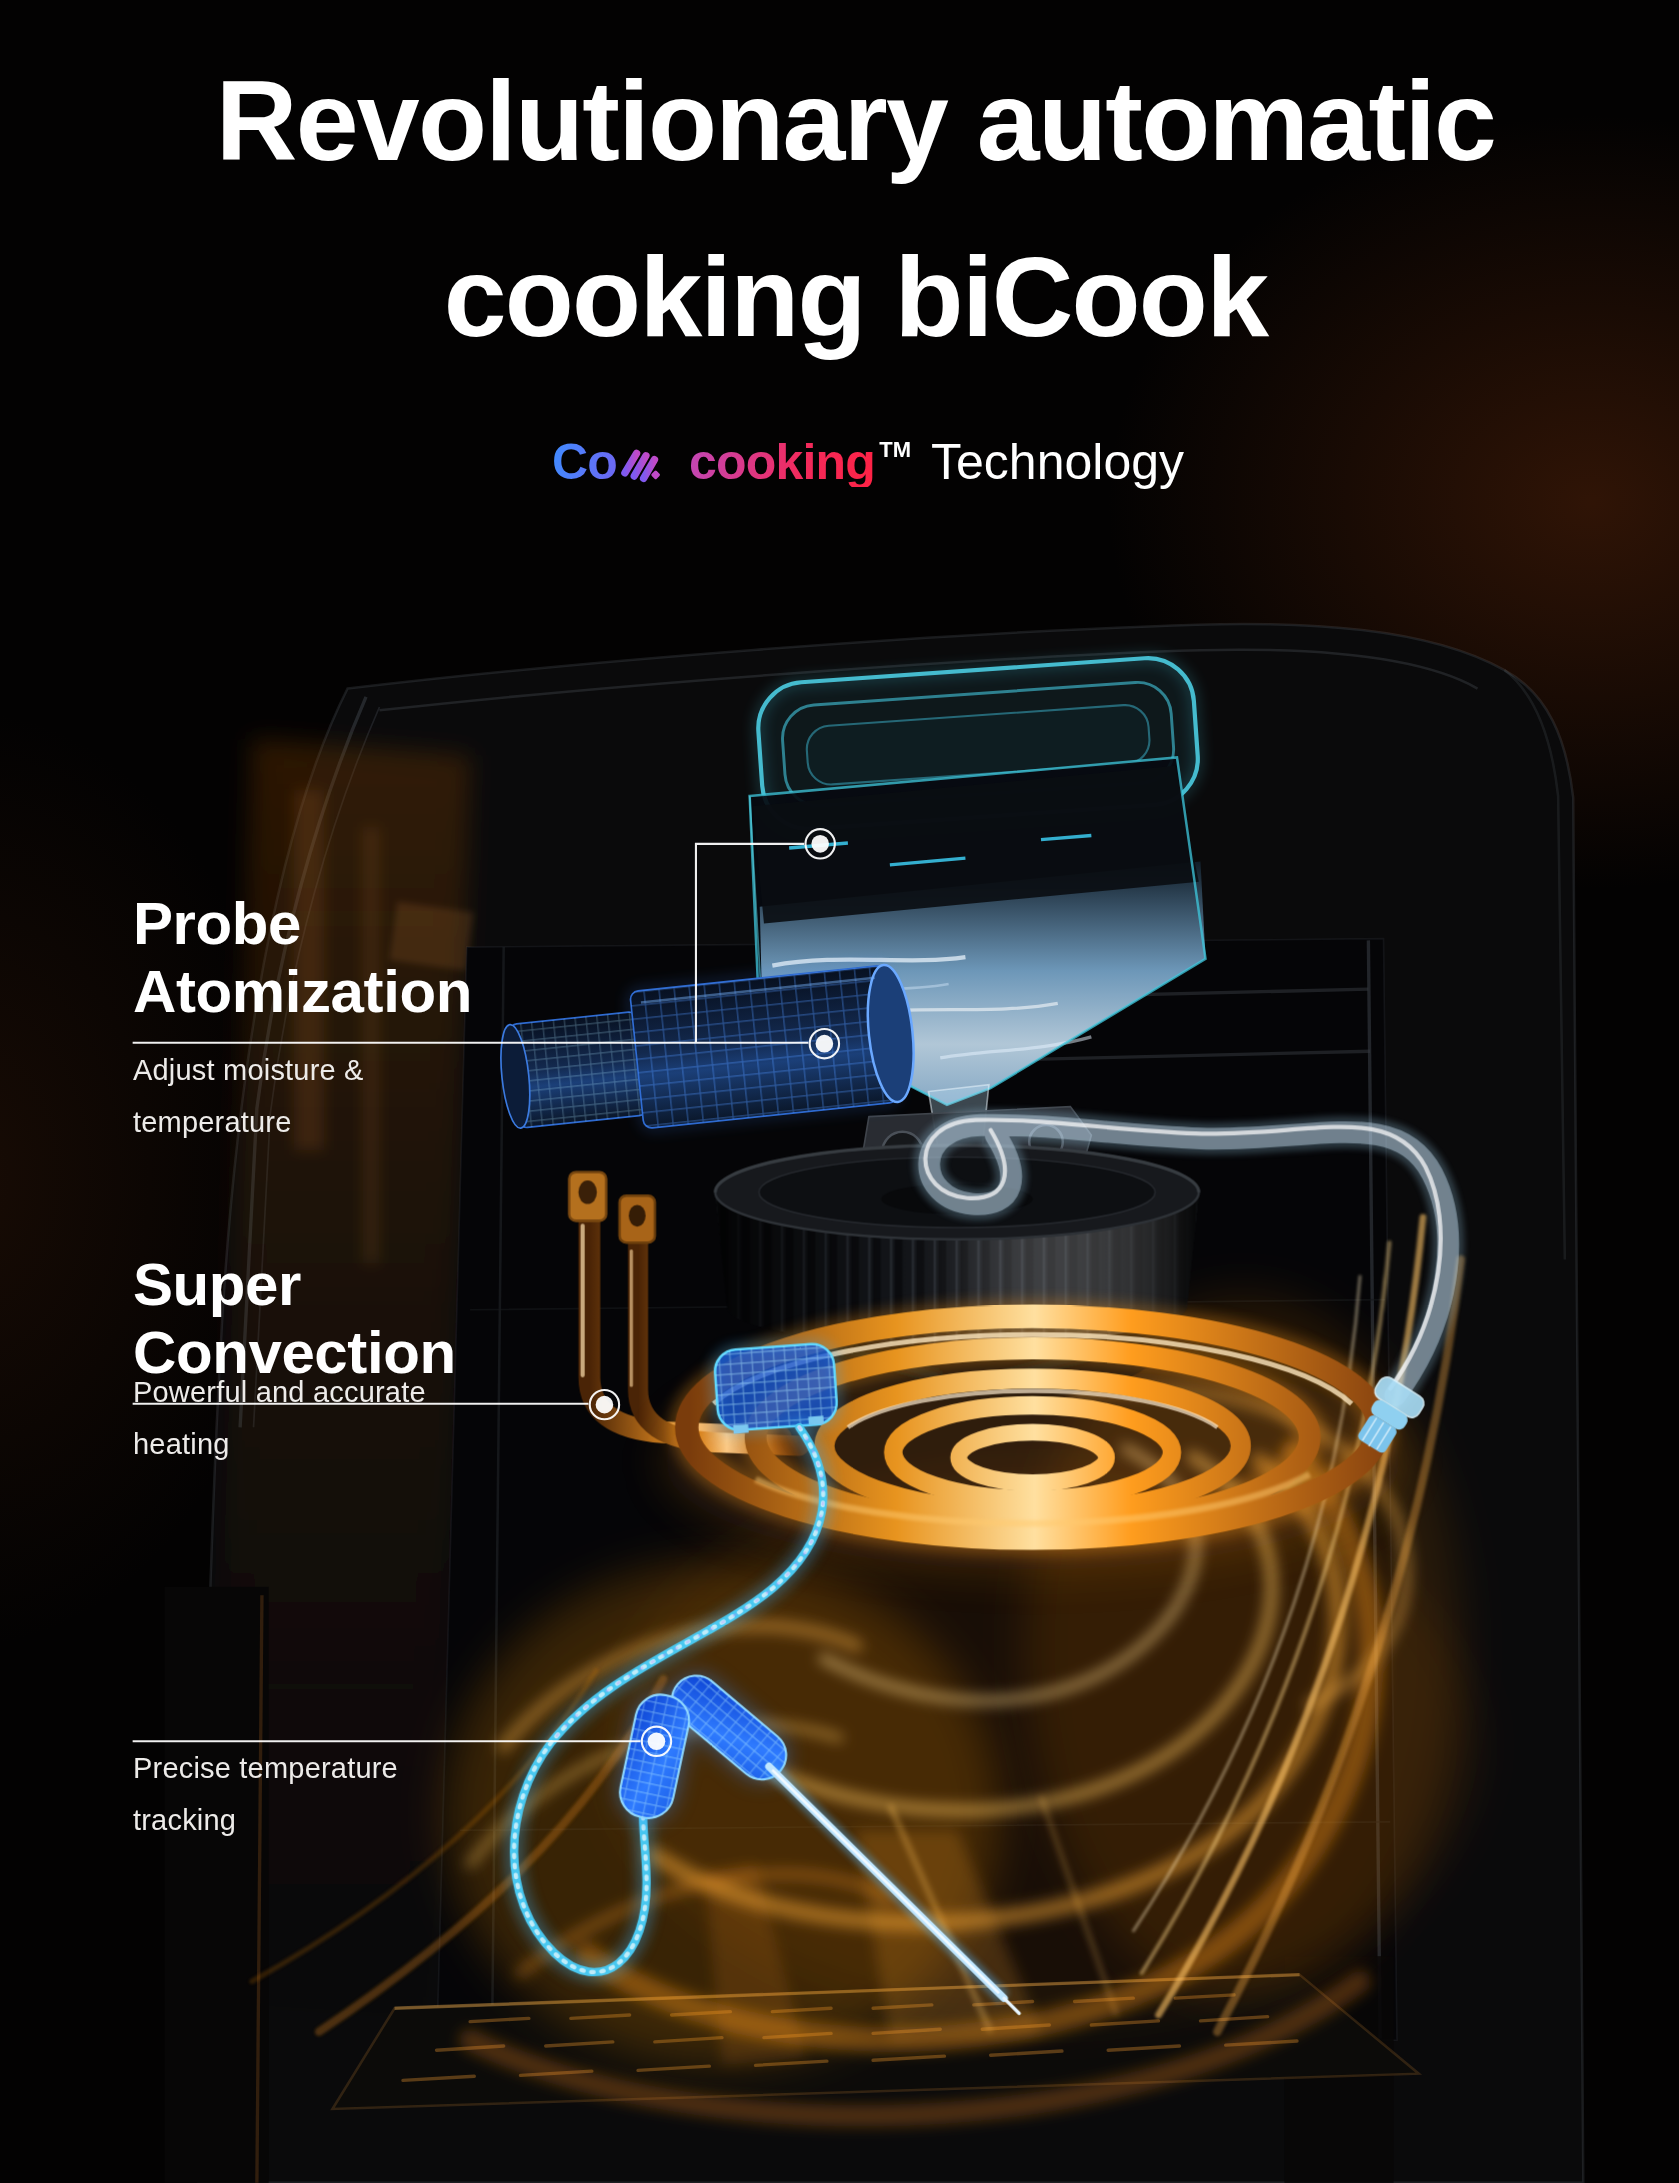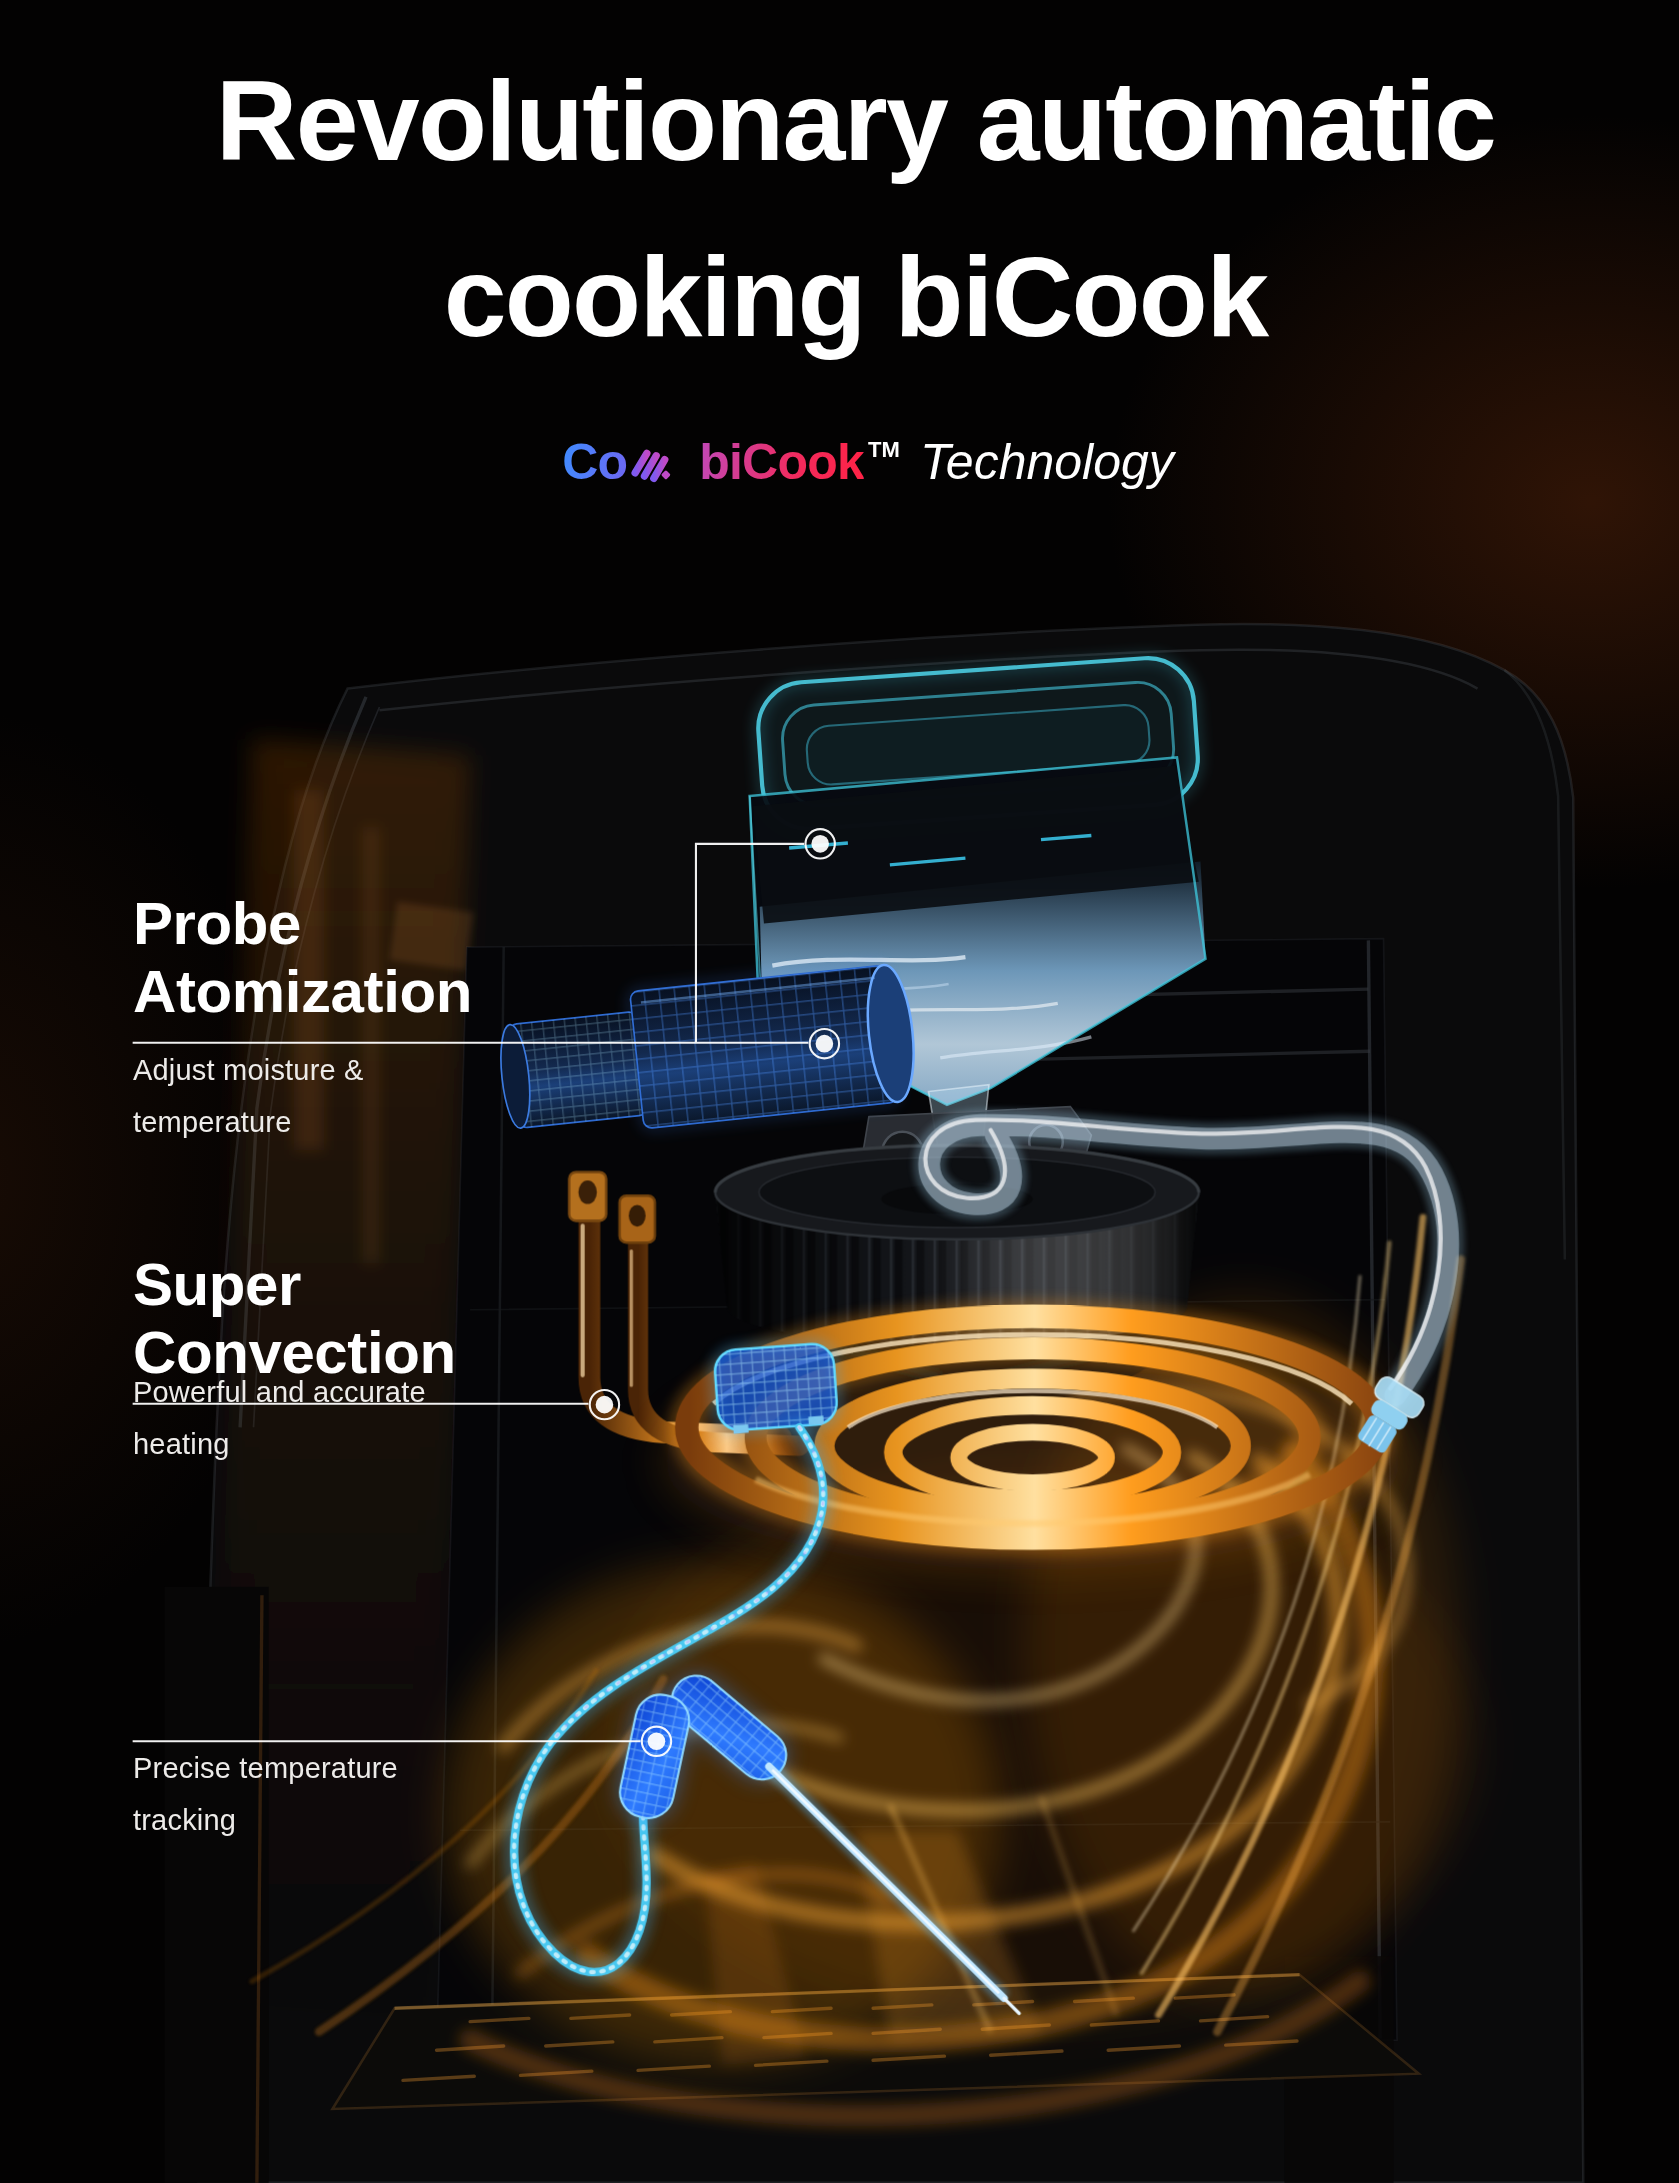--- a/index.html
+++ b/index.html
@@ -16,21 +16,21 @@
   .illu{position:absolute;left:0;top:0;z-index:1;}
   .txt{position:absolute;z-index:2;color:#fff;}
   .main-title{left:0;right:0;top:33px;text-align:center;font-size:113px;line-height:176px;
     font-weight:700;letter-spacing:-1.7px;}
   .brand-row{top:437px;left:50%;transform:translateX(-50%);display:flex;align-items:flex-start;white-space:nowrap;}
   .logo-word{font-size:50px;font-weight:700;letter-spacing:-0.8px;line-height:50px;margin-left:25px;}
   .logo-co{background:linear-gradient(100deg,#3f8cff 0%,#6f66f2 100%);-webkit-background-clip:text;background-clip:text;color:transparent;}
   .logo-bicook{background:linear-gradient(100deg,#c148b8 0%,#f22a5c 60%,#ff2244 100%);-webkit-background-clip:text;background-clip:text;color:transparent;}
   .logo-zig{margin:3.4px 2.5px 0 2.5px;}
   .logo-tm{color:#fff;font-size:22px;font-weight:700;line-height:22px;margin:1.7px 0 0 4.2px;}
-  .logo-tech{color:#fff;font-size:50px;font-weight:500;line-height:50px;margin-left:20px;letter-spacing:0;font-style:italic;}
+  .logo-tech{color:#fff;font-size:50px;font-weight:500;line-height:50px;margin-left:20px;letter-spacing:0;}
   .feature{left:133px;}
   .f-title{font-size:60px;line-height:68px;font-weight:700;letter-spacing:-0.4px;}
   .f-desc{font-size:29px;line-height:52px;font-weight:400;color:#edebe9;letter-spacing:0.2px;}
   .abs{position:absolute;}
 </style>
 </head>
 <body>
 
 <div class="page">
 
@@ -337,21 +337,21 @@
             <stop offset="1" stop-color="#c04ac8"></stop>
         </linearGradient>
       </defs>
       <g stroke="url(#lgZig)" stroke-width="9.5" stroke-linecap="round" fill="none">
         <line x1="7" y1="42" x2="22" y2="17"></line>
         <line x1="19" y1="46" x2="34" y2="20"></line>
         <line x1="31" y1="49" x2="45" y2="25"></line>
       </g>
       <rect x="42" y="40" width="9" height="9" rx="2" fill="#c04ac8" transform="rotate(45 46.5 44.5)"></rect>
     </svg>
-    <span class="logo-word logo-bicook">biCook</span>
+    <span class="logo-word logo-bicook">cooking</span>
     <span class="logo-tm">TM</span>
     <span class="logo-tech">Technology</span>
   </div>
 
   <div class="txt feature abs" style="top:890px">
     <div class="f-title">
       <div>Probe</div>
       <div>Atomization</div>
     </div>
   </div>

